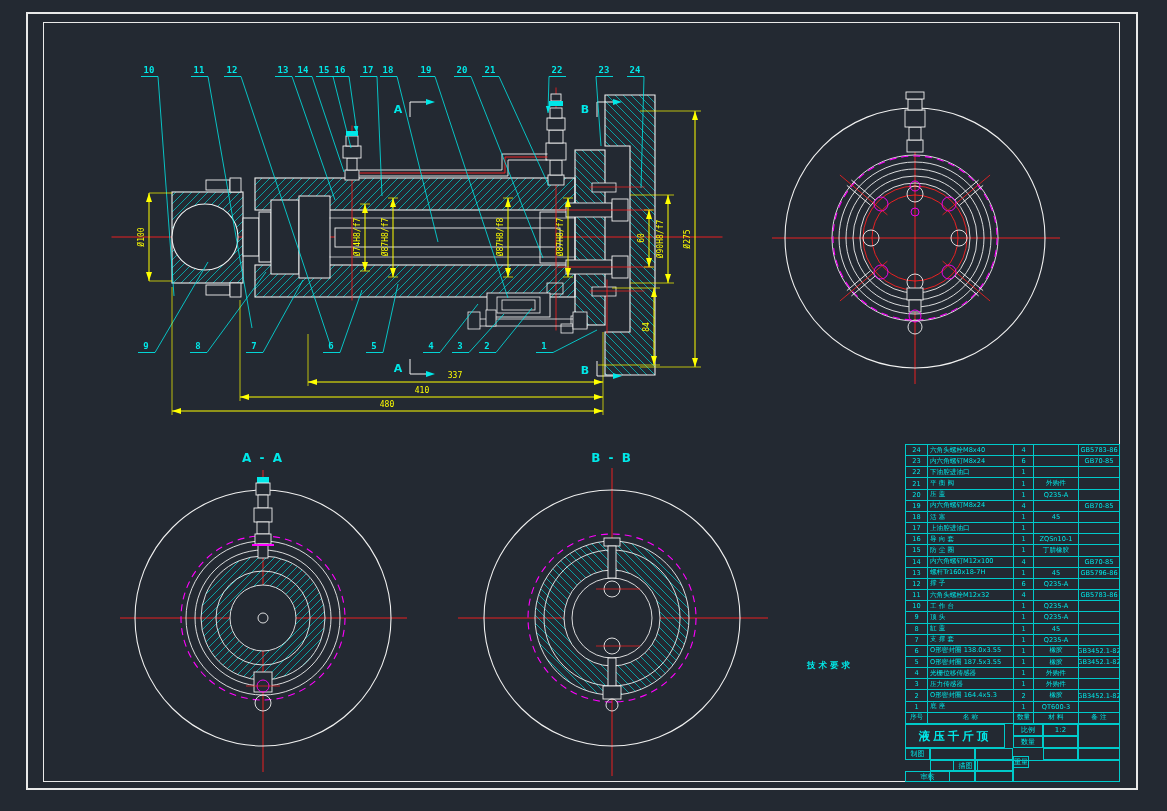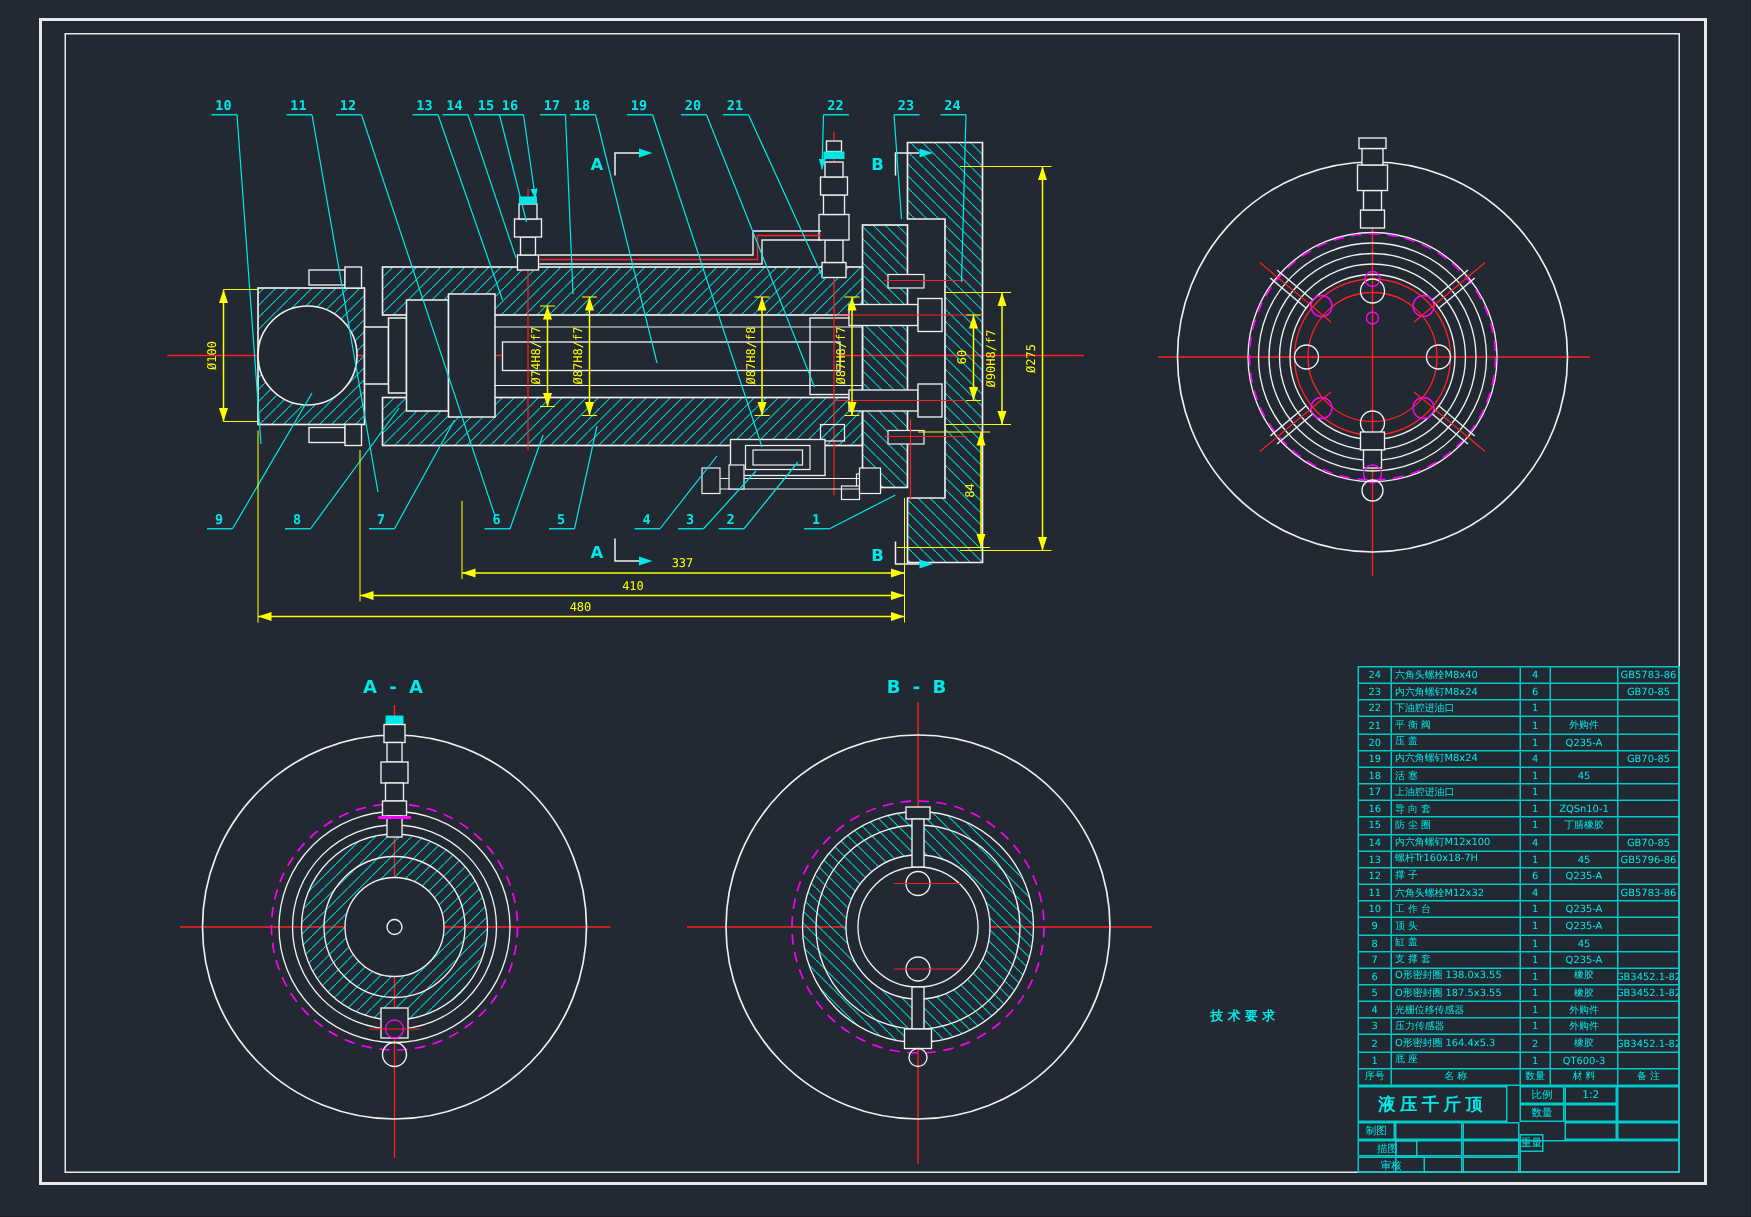--- a/index.html
+++ b/index.html
@@ -16,21 +16,21 @@
                flex-direction:column;border:1px solid #00caca;box-sizing:border-box;color:#00e8e8;}
   .prow{flex:1;display:grid;grid-template-columns:21px 86px 20px 45px 41px;border-top:1px solid #00caca;box-sizing:border-box;min-height:0;}
   .prow:first-child{border-top:none;}
   .pcell{border-left:1px solid #00caca;font-size:6.6px;display:flex;align-items:center;justify-content:center;
          overflow:hidden;white-space:nowrap;box-sizing:border-box;}
   .pcell:first-child{border-left:none;}
   .pcell.name{justify-content:flex-start;padding-left:2px;}
   .tcell{position:absolute;border:1px solid #00caca;box-sizing:border-box;color:#00e8e8;display:flex;
          align-items:center;justify-content:center;font-size:7px;white-space:nowrap;overflow:hidden;}
   .tcell.big{font-size:11.5px;letter-spacing:3px;font-weight:bold;}
-  #tech-notes{position:absolute;left:747px;top:660px;width:188px;color:#00e8e8;margin-top:12px;}
+  #tech-notes{position:absolute;left:747px;top:660px;width:188px;color:#00e8e8;}
   #tn-title{font-size:8.5px;font-weight:bold;text-align:center;width:110px;margin-left:28px;letter-spacing:3px;}
   .tn-line{font-size:7.1px;line-height:10.4px;white-space:nowrap;letter-spacing:-0.2px;}
 </style>
 </head>
 <body>
 
 <div id="sheet">
   <div class="frame outer" style="left:26px;top:12px;width:1112px;height:778px;"></div>
   <div class="frame inner" style="left:43px;top:22px;width:1077px;height:760px;"></div>
 
@@ -596,21 +596,21 @@
     <div class="tcell" style="left:1043px;top:724px;width:35px;height:12px;">1:2</div>
     <div class="tcell" style="left:1078px;top:724px;width:42px;height:24px;"></div>
     <div class="tcell" style="left:1013px;top:736px;width:30px;height:12px;">数量</div>
     <div class="tcell" style="left:1043px;top:736px;width:35px;height:12px;"></div>
     <div class="tcell" style="left:1013px;top:756px;width:16px;height:12px;">重量</div>
     <div class="tcell" style="left:1043px;top:748px;width:35px;height:12px;"></div>
     <div class="tcell" style="left:1078px;top:748px;width:42px;height:12px;"></div>
     <div class="tcell" style="left:905px;top:748px;width:25px;height:12px;">制图</div>
     <div class="tcell" style="left:930px;top:748px;width:45px;height:12px;"></div>
     <div class="tcell" style="left:975px;top:748px;width:38px;height:12px;"></div>
-    <div class="tcell" style="left:905px;top:760px;width:40px;height:11px;">描图</div>
+    <div class="tcell" style="left:953px;top:760px;width:25px;height:11px;">描图</div>
     <div class="tcell" style="left:930px;top:760px;width:45px;height:11px;"></div>
     <div class="tcell" style="left:975px;top:760px;width:38px;height:11px;"></div>
     <div class="tcell" style="left:905px;top:771px;width:45px;height:11px;">审核</div>
     <div class="tcell" style="left:930px;top:771px;width:45px;height:11px;"></div>
     <div class="tcell" style="left:975px;top:771px;width:38px;height:11px;"></div>
     <div class="tcell" style="left:1013px;top:760px;width:107px;height:22px;"></div>
   </div>
 </div>
 
 </body></html>

